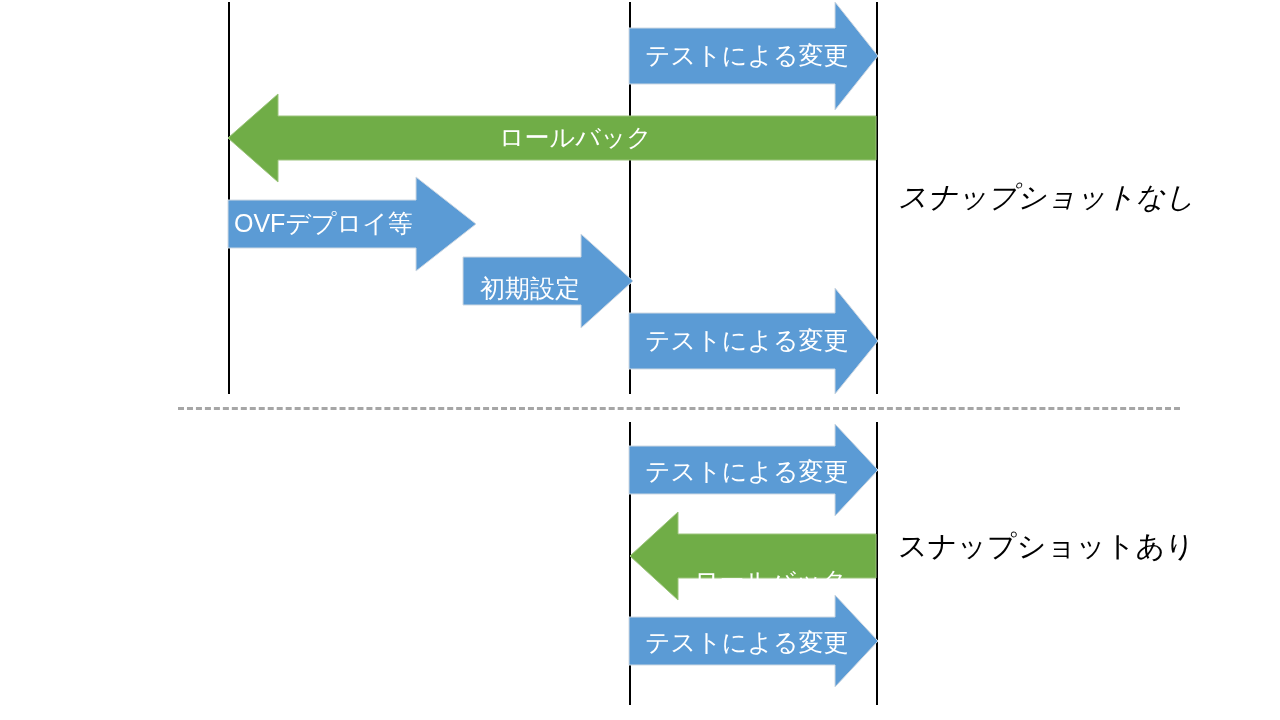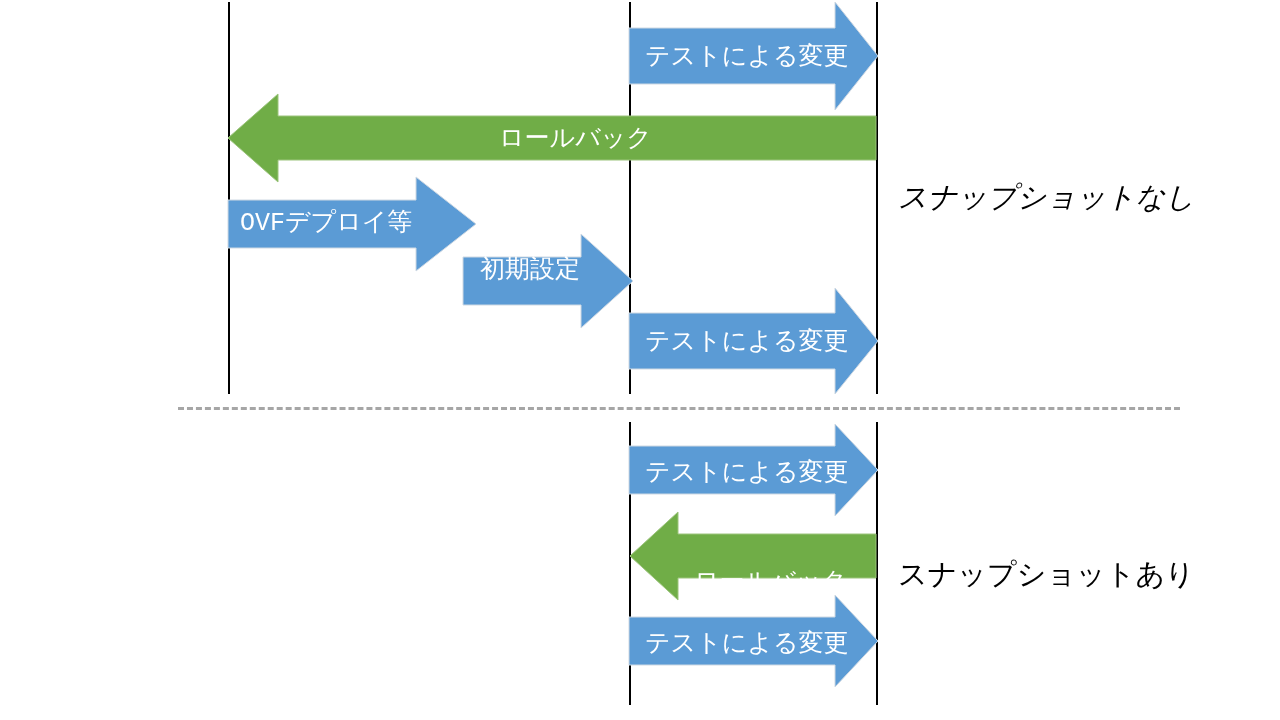--- a/index.html
+++ b/index.html
@@ -65,26 +65,26 @@
   <div class="arrow-label" style="left:645px; top:43px;">テストによる変更</div>
 
   <svg class="arrow-svg" style="left:228px; top:94px;" width="648" height="88" viewBox="0 0 648 88">
     <polygon points="0,44 50,0 50,22 648,22 648,66 50,66 50,88" fill="#70AD47" stroke="#9cc47d" stroke-width="1"></polygon>
   </svg>
   <div class="arrow-label" style="left:499px; top:125px;">ロールバック</div>
 
   <svg class="arrow-svg" style="left:228px; top:177px;" width="248" height="94" viewBox="0 0 248 94">
     <polygon points="0,23 188,23 188,0 248,47 188,94 188,71 0,71" fill="#5B9BD5" stroke="#cfd9e3" stroke-width="1"></polygon>
   </svg>
-  <div class="arrow-label" style="left:240px; top:211px;font-family:Liberation Mono, monospace;">OVFデプロイ等</div>
+  <div class="arrow-label" style="left:234px; top:211px;">OVFデプロイ等</div>
 
   <svg class="arrow-svg" style="left:463px; top:234px;" width="170" height="94" viewBox="0 0 170 94">
     <polygon points="0,23 118,23 118,0 170,47 118,94 118,71 0,71" fill="#5B9BD5" stroke="#cfd9e3" stroke-width="1"></polygon>
   </svg>
-  <div class="arrow-label" style="left:480px; top:256px;">初期設定</div>
+  <div class="arrow-label" style="left:480px; top:276px;">初期設定</div>
 
   <svg class="arrow-svg" style="left:629px; top:288px;" width="250" height="106" viewBox="0 0 250 106">
     <polygon points="0,25 206,25 206,0 249,53 206,106 206,81 0,81" fill="#5B9BD5" stroke="#cfd9e3" stroke-width="1"></polygon>
   </svg>
   <div class="arrow-label" style="left:645px; top:328px;">テストによる変更</div>
 
   <div class="side-label" style="left:898px; top:183px;font-style:italic;">スナップショットなし</div>
 
   <div class="divider"></div>
 
@@ -99,15 +99,15 @@
   <svg class="arrow-svg" style="left:630px; top:512px;" width="246" height="88" viewBox="0 0 246 88">
     <polygon points="0,44 48,0 48,22 246,22 246,66 48,66 48,88" fill="#70AD47" stroke="#9cc47d" stroke-width="1"></polygon>
   </svg>
   <div class="arrow-label" style="left:694px; top:544px;margin-top:24px;">ロールバック</div>
 
   <svg class="arrow-svg" style="left:629px; top:595px;" width="250" height="92" viewBox="0 0 250 92">
     <polygon points="0,22 206,22 206,0 249,46 206,92 206,70 0,70" fill="#5B9BD5" stroke="#cfd9e3" stroke-width="1"></polygon>
   </svg>
   <div class="arrow-label" style="left:645px; top:630px;">テストによる変更</div>
 
-  <div class="side-label" style="left:898px; top:532px;margin-top:28px;">スナップショットあり</div>
+  <div class="side-label" style="left:898px; top:532px;">スナップショットあり</div>
 
 </div>
 
 </body></html>

